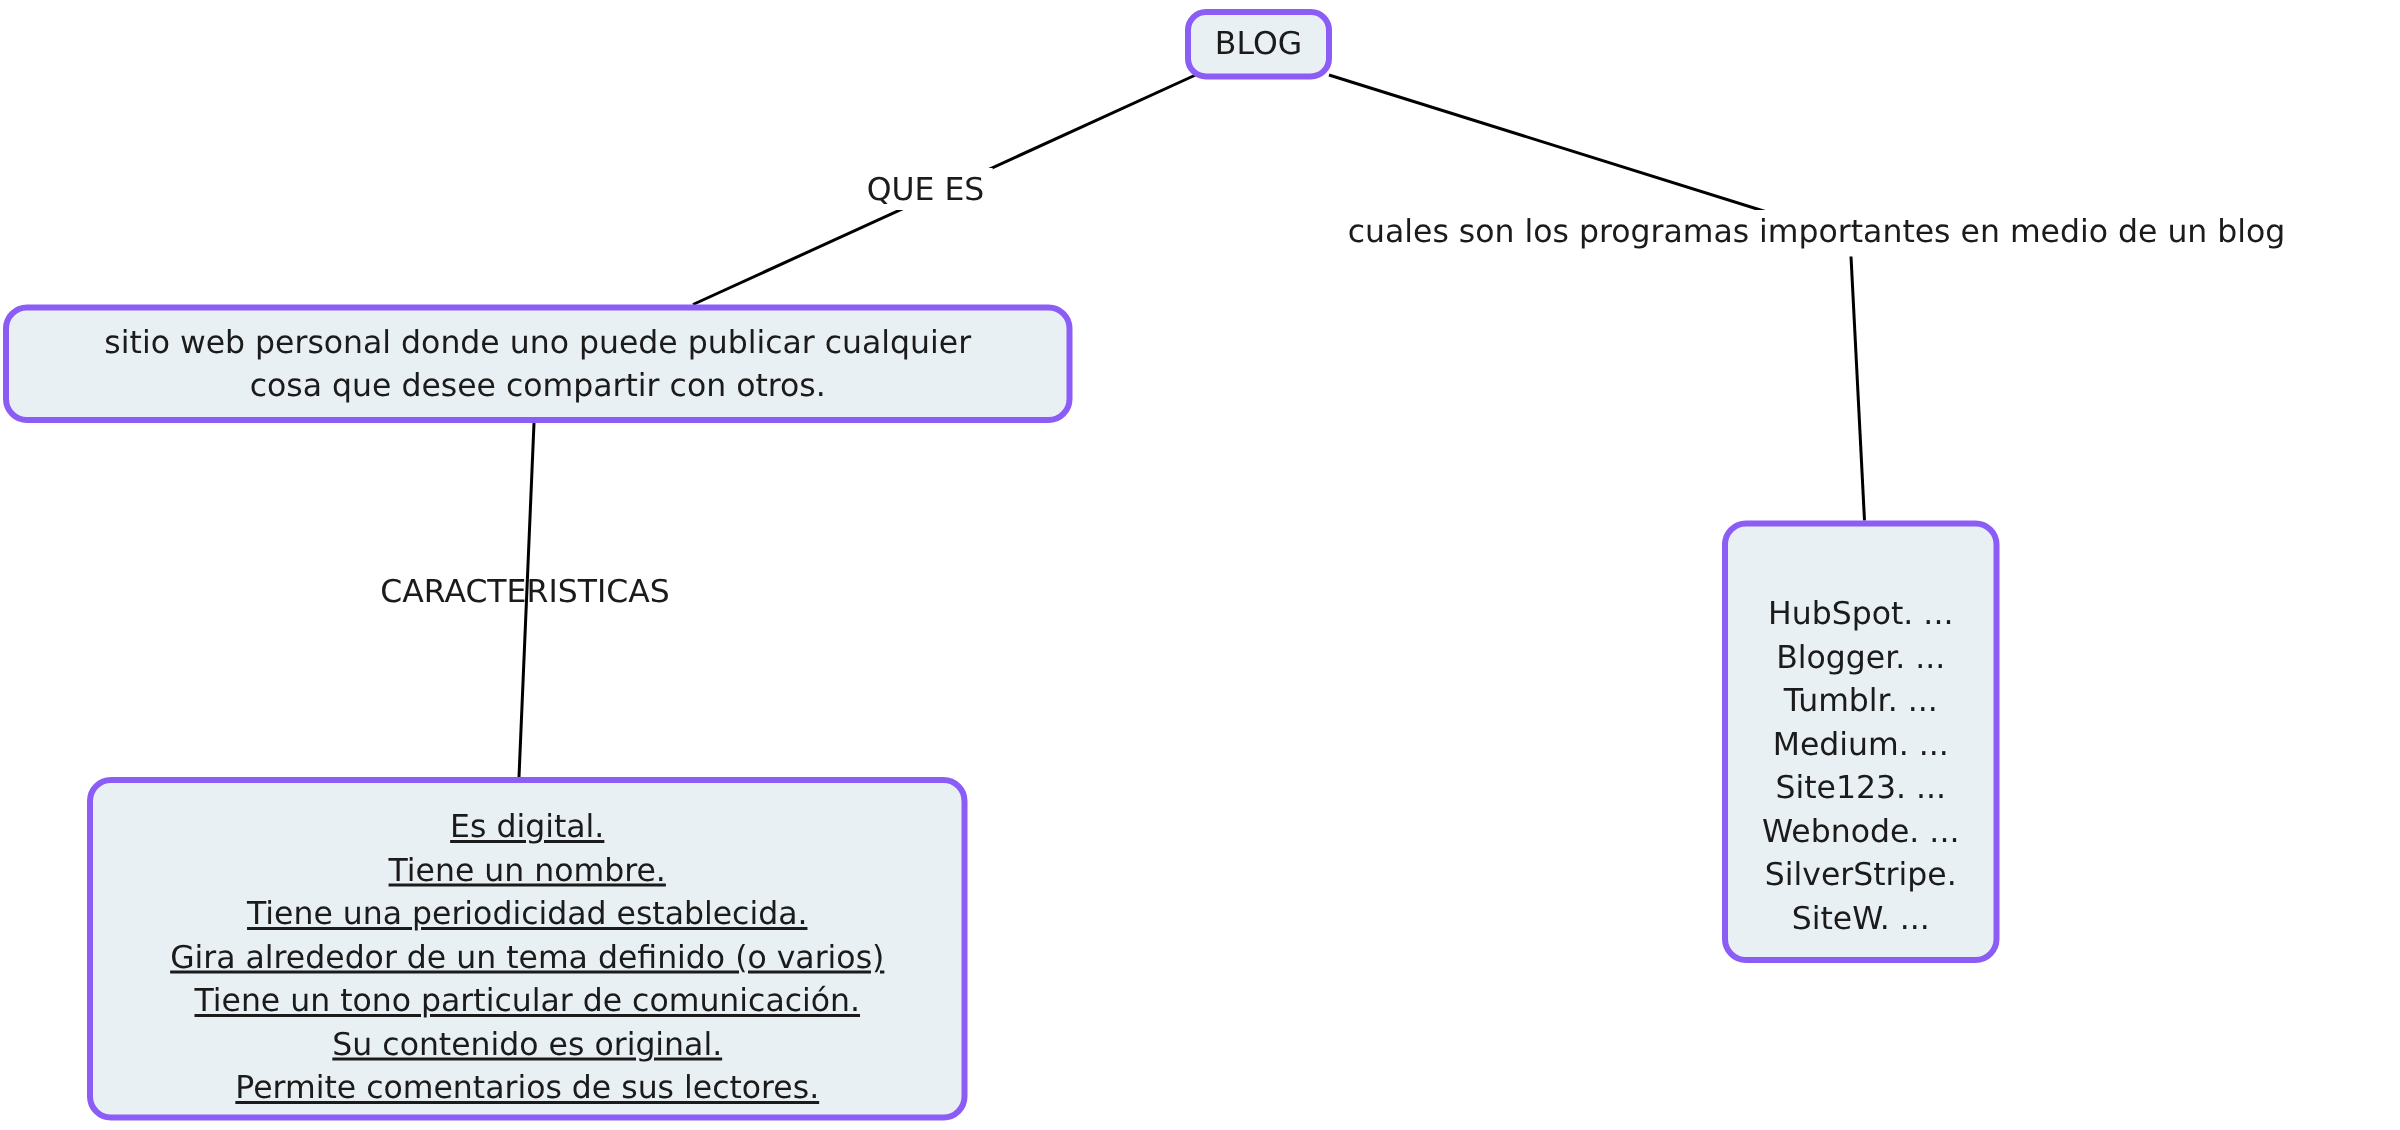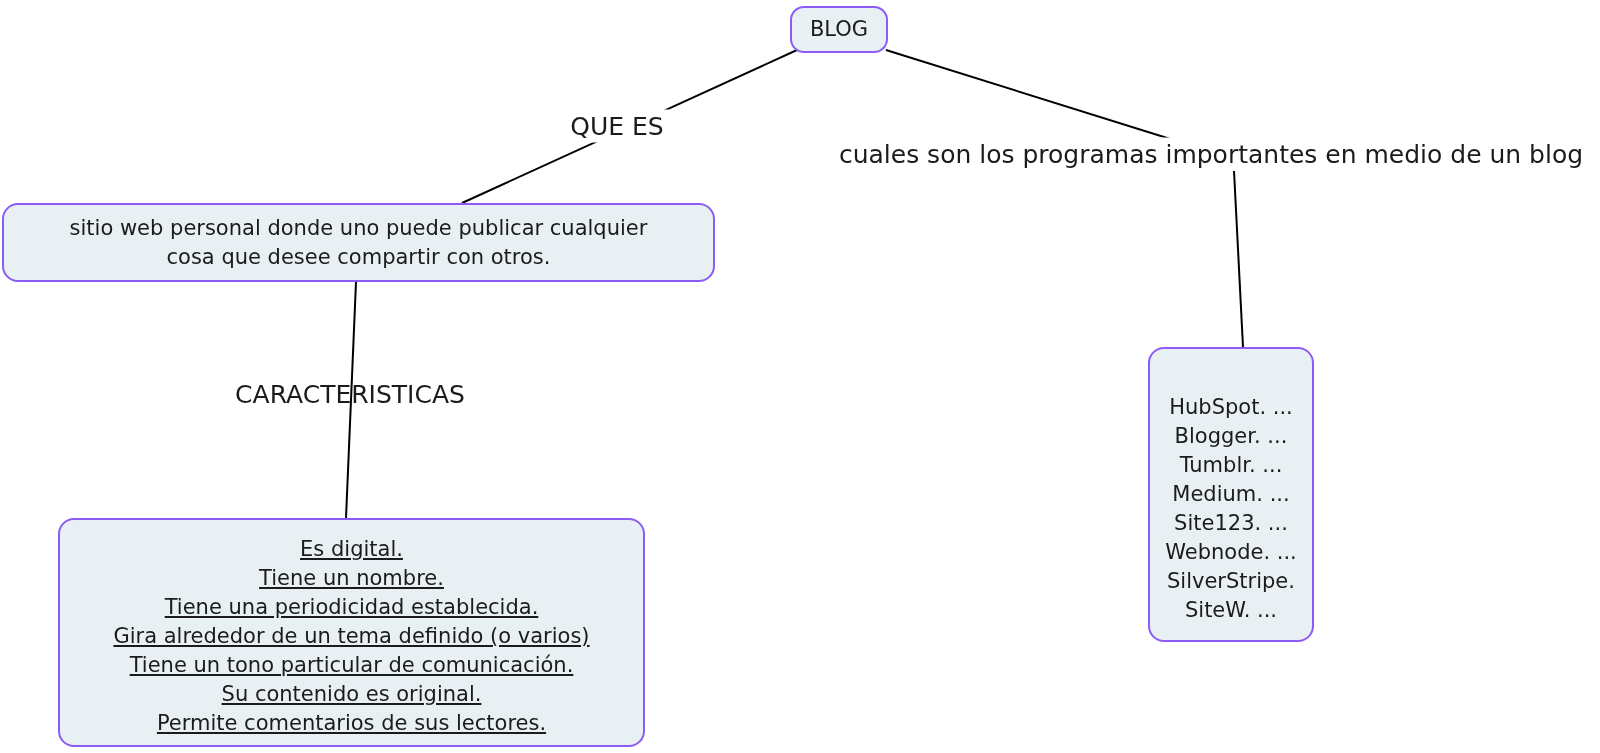--- a/index.html
+++ b/index.html
@@ -1,35 +1,35 @@
 <!DOCTYPE html>
 <html><head>
 <meta charset="utf-8">
 <style>
   html,body{margin:0;padding:0;background:#ffffff;}
   body{font-family:"DejaVu Sans","Liberation Sans",sans-serif;color:#1b1b1b;}
   #canvas{position:relative;width:1600px;height:753px;background:#ffffff;overflow:hidden;}
   #edges{position:absolute;left:0;top:0;width:1600px;height:753px;}
   .concept-node{
     position:absolute;box-sizing:border-box;
-    background:#e9f0f3;border:2px solid #8b5cf6;border-radius:16px;
+    background:#e9f0f3;border:4px solid #8b5cf6;border-radius:16px;
     display:flex;flex-direction:column;align-items:center;
     font-size:21px;line-height:29px;text-align:center;
   }
   .concept-node .nline{width:100%;white-space:nowrap;}
   #node-blog{
     left:790px;top:6px;width:98px;height:47px;border-radius:14px;
     justify-content:center;
   }
   #node-definition{left:2px;top:203px;width:713px;height:79px;justify-content:center;}
   #node-caracteristicas{left:58px;top:518px;width:587px;height:229px;padding-top:15px;text-decoration:underline;}
-  #node-programas{left:1148px;top:347px;width:166px;height:295px;padding-top:44px;}
+  #node-programas{left:1148px;top:347px;width:185px;height:295px;padding-top:44px;}
   .edge-label{
     position:absolute;transform:translate(-50%,-50%);
-    font-size:25px;white-space:nowrap;padding:2px 6px;
+    font-size:21px;white-space:nowrap;padding:2px 6px;
   }
   .edge-label.opaque{background:#ffffff;}
   #label-que-es{left:617px;top:126px;}
   #label-programas{left:1211px;top:154px;}
   #label-caracteristicas{left:350px;top:394px;background:transparent;text-align:right;}
 </style>
 </head>
 <body>
 
 <div id="canvas">

